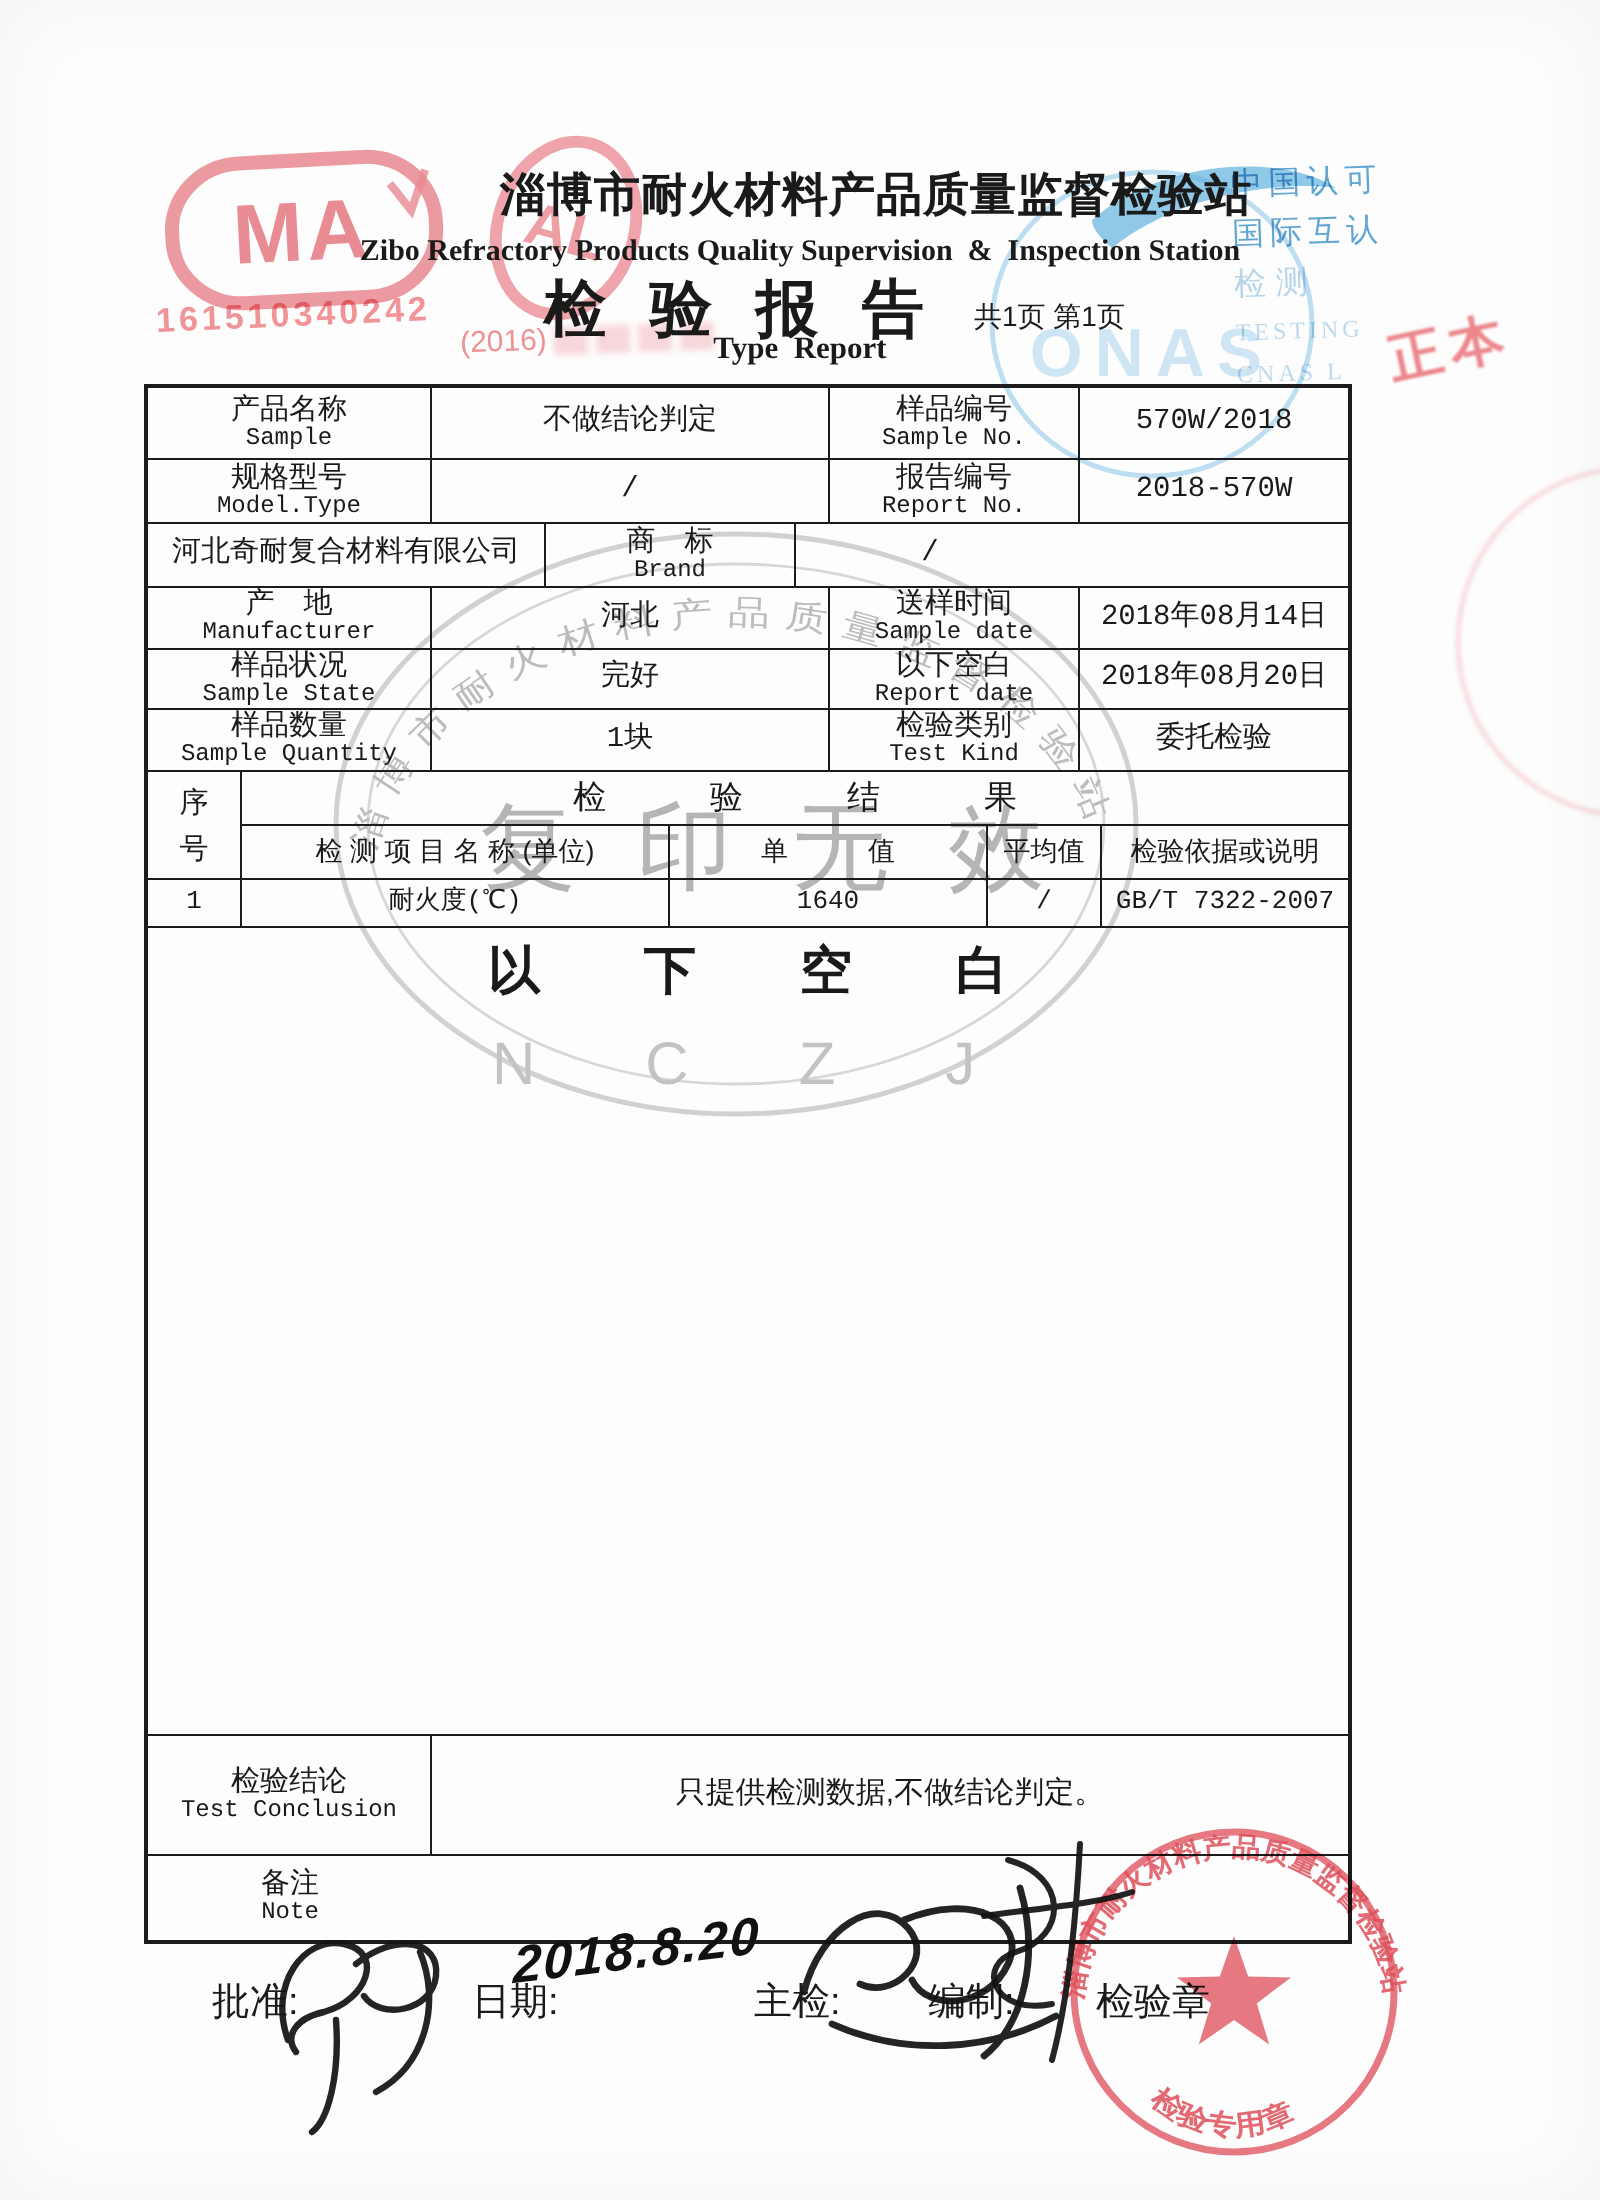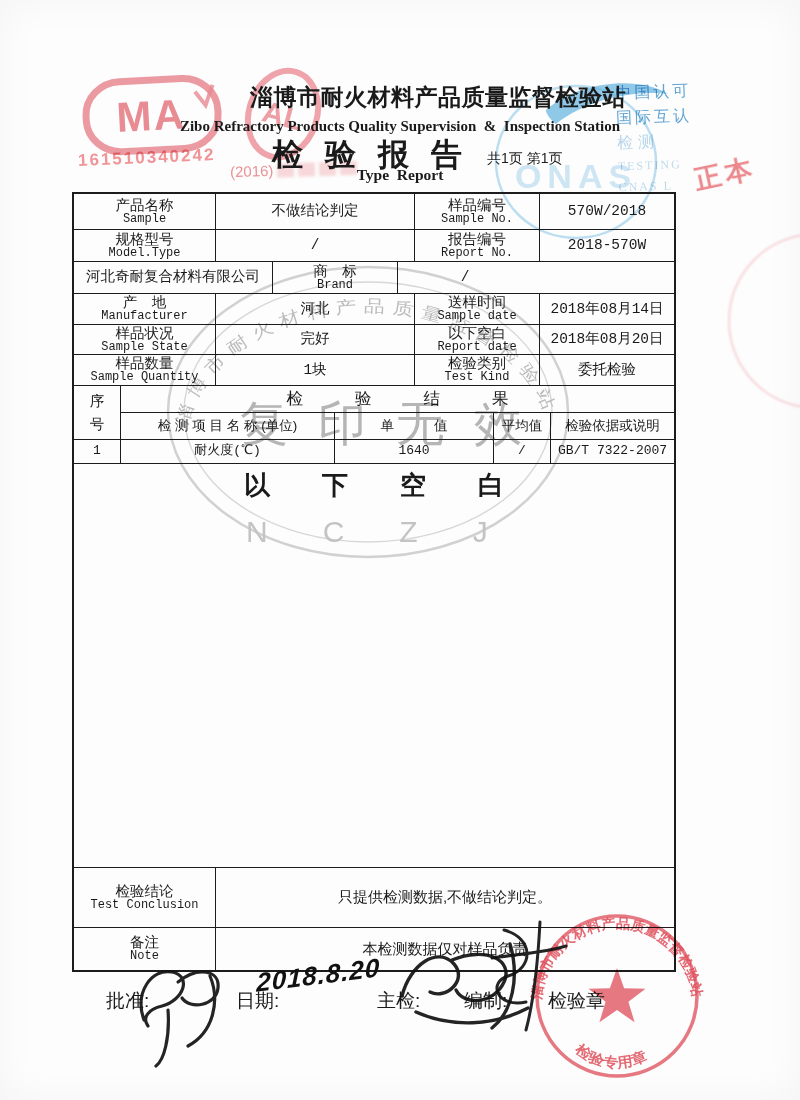--- a/index.html
+++ b/index.html
@@ -244,21 +244,20 @@
           <div class="en">Test Conclusion</div>
         </div>
       <div class="cell concl-val" style="width:458px">只提供检测数据,不做结论判定。</div>
     </div>
 
     <div class="trow" style="height:42px">
       <div class="cell w1">
           <div class="cn">备注</div>
           <div class="en">Note</div>
         </div>
-      <div class="cell concl-val" style="width:458px">本检测数据仅对样品负责</div>
     </div>
   </div>
 
   <div class="abs flabel" style="left:106px">批准:</div>
   <div class="abs flabel" style="left:236px">日期:</div>
   <div class="abs flabel" style="left:377px">主检:</div>
   <div class="abs flabel" style="left:464px">编制:</div>
   <div class="abs flabel" style="left:548px">检验章</div>
 
   <svg class="abs sig" style="left:126px;top:948px" width="130" height="125" viewBox="0 0 130 125">

